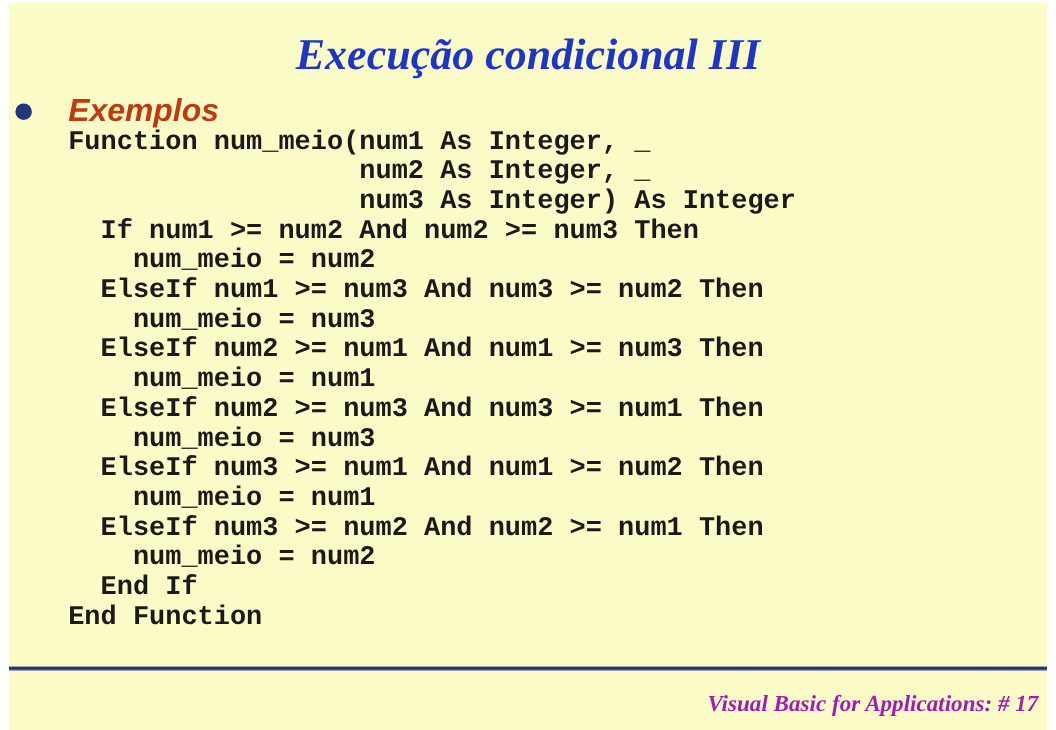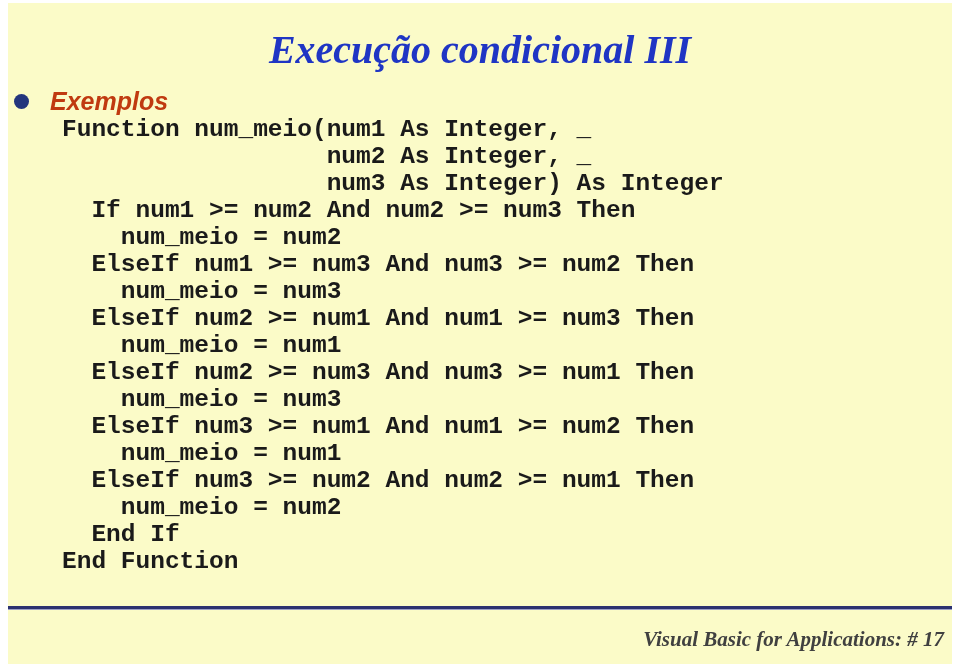--- a/index.html
+++ b/index.html
@@ -54,25 +54,25 @@
   }
   #bullet-dot {
     width: 15px;
     height: 15px;
     border-radius: 50%;
     background: #23357d;
     display: inline-block;
     flex: 0 0 auto;
   }
   #bullet-label {
-    margin-left: 21px;
+    margin-left: 33px;
     font-family: "Liberation Sans", sans-serif;
     font-weight: bold;
     font-style: italic;
-    font-size: 25px;
+    font-size: 29px;
     line-height: 28px;
     color: #c03a10;
     white-space: nowrap;
   }
   #code-block {
     position: absolute;
     left: 54px;
     top: 113px;
     font-family: "Liberation Mono", "DejaVu Sans Mono", monospace;
     font-weight: bold;
@@ -116,21 +116,21 @@
   }
   #footer-right {
     position: absolute;
     right: 8px;
     top: 623px;
     font-family: "Liberation Serif", "DejaVu Serif", serif;
     font-style: italic;
     font-weight: bold;
     font-size: 21px;
     line-height: 26px;
-    color: #404040;
+    color: #a21caf;
     white-space: nowrap;
   }
 </style>
 </head>
 <body>
 
 <div id="slide">
   <div id="slide-canvas">
 
     <div id="slide-title">Execução condicional III</div>

